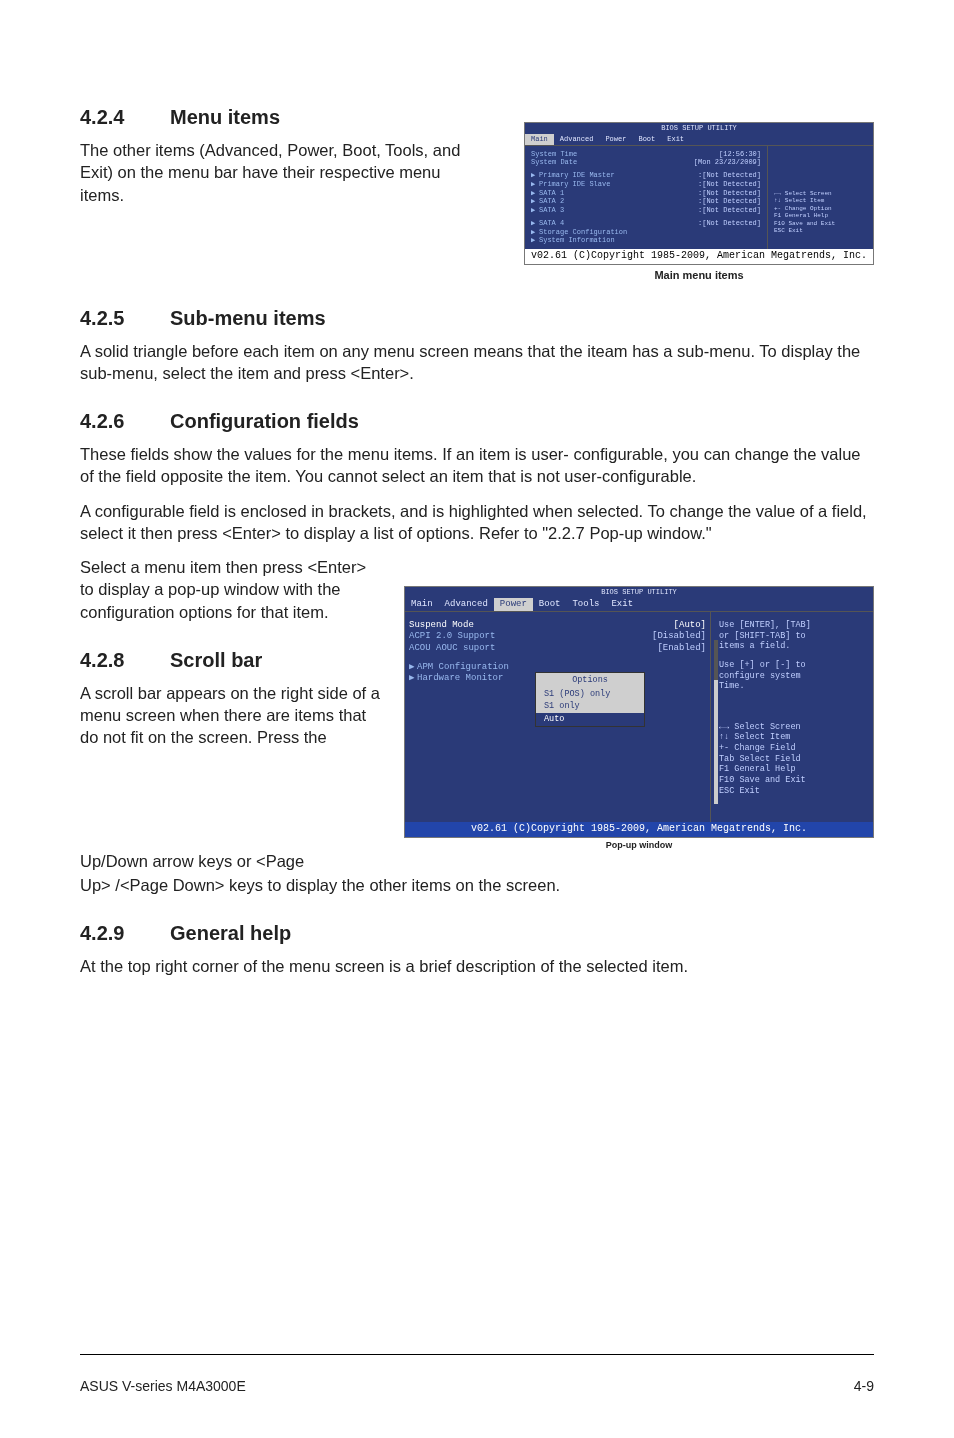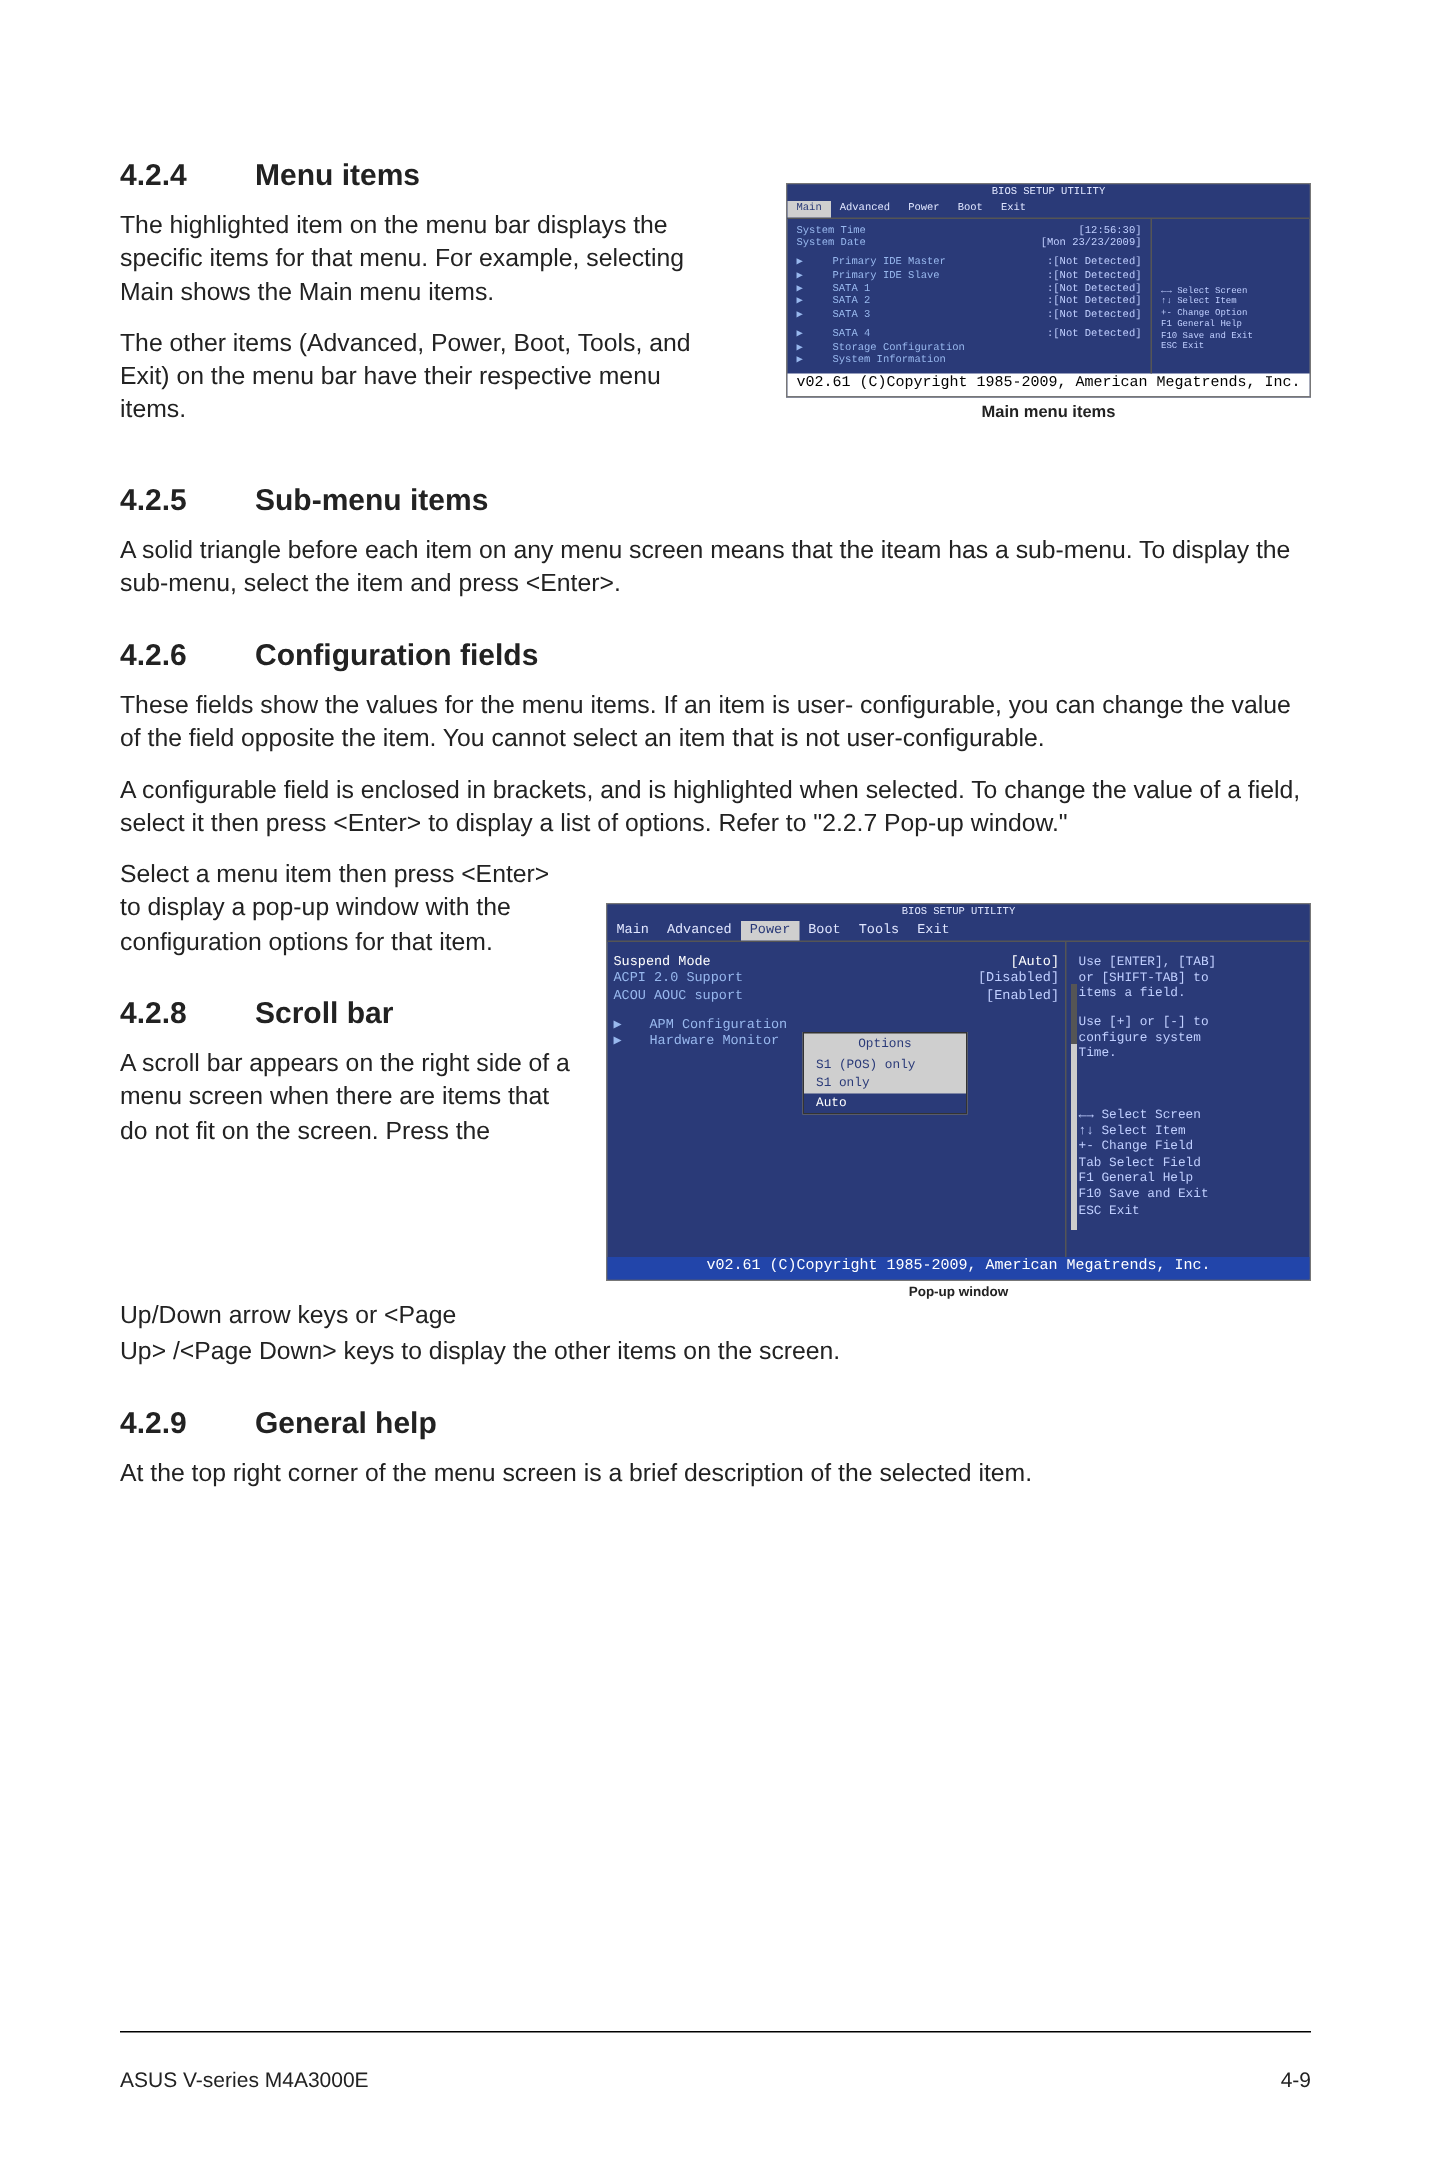--- a/index.html
+++ b/index.html
@@ -65,21 +65,21 @@
   .bios-left {
     flex: 1;
     padding: 4px 6px;
     border-right: 1px solid #555;
   }
   .bios-right {
     width: 105px;
     padding: 4px 6px;
     font-size: 6.5px;
   }
-  .bios-row { display: flex; gap: 16px; }
+  .bios-row { display: flex; }
   .bios-row .lbl { flex: 1; color: #98b8ee; }
   .bios-row .val { color: #c0cfff; }
   .bios-tri { color: #98b8ee; width:8px; display:inline-block;}
   .bios-footer-band {
     background:#fff; color:#000; font-size:10px; text-align:center; padding:1px 0;
   }
   .caption-small {
     font-size: 11px;
     font-weight: bold;
     text-align: center;
@@ -128,21 +128,20 @@
   .right-key{color:#c0cfff;}
 </style>
 </head>
 <body>
 
 <div class="top-flex">
   <div class="top-left">
     <div class="section-head">
       <span class="num">4.2.4</span><span>Menu items</span>
     </div>
-    <p class="body narrow">The highlighted item on the menu bar  displays the specific items for that menu. For example, selecting Main shows the Main menu items.</p>
     <p class="body narrow">The other items (Advanced, Power, Boot, Tools, and Exit) on the menu bar have their respective menu items.</p>
   </div>
   <div style="margin-top:42px;">
 
     <div class="bios-box small">
       <div class="bios-header">BIOS SETUP UTILITY</div>
       <div class="bios-tabs">
         <span class="sel">Main</span>
         <span>Advanced</span>
         <span>Power</span>

